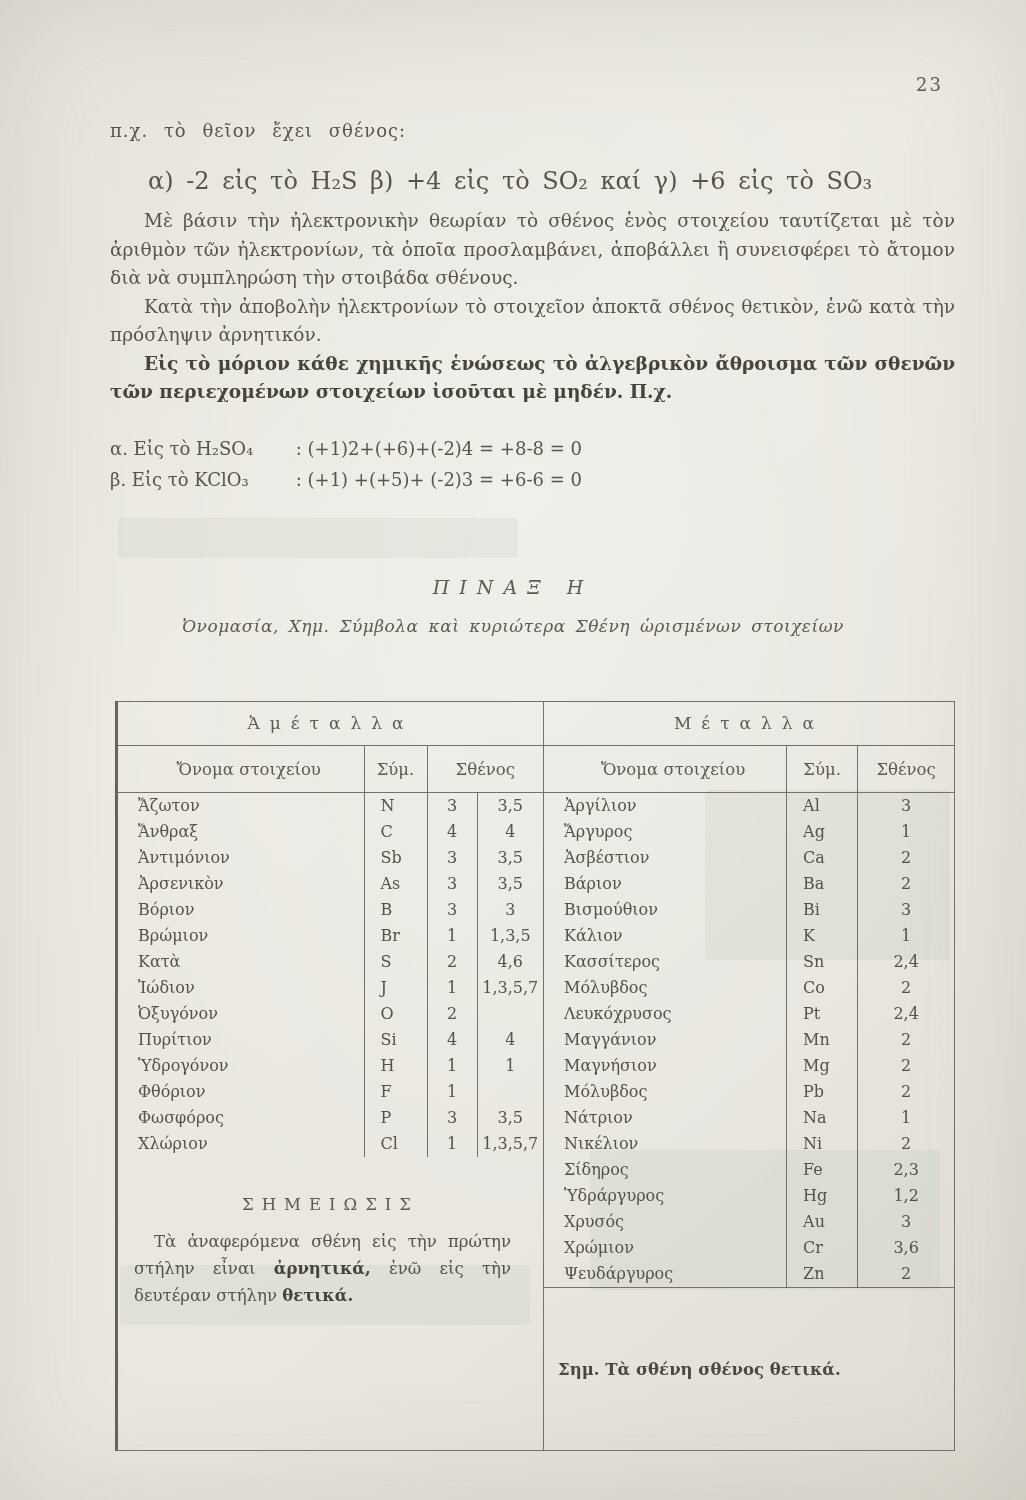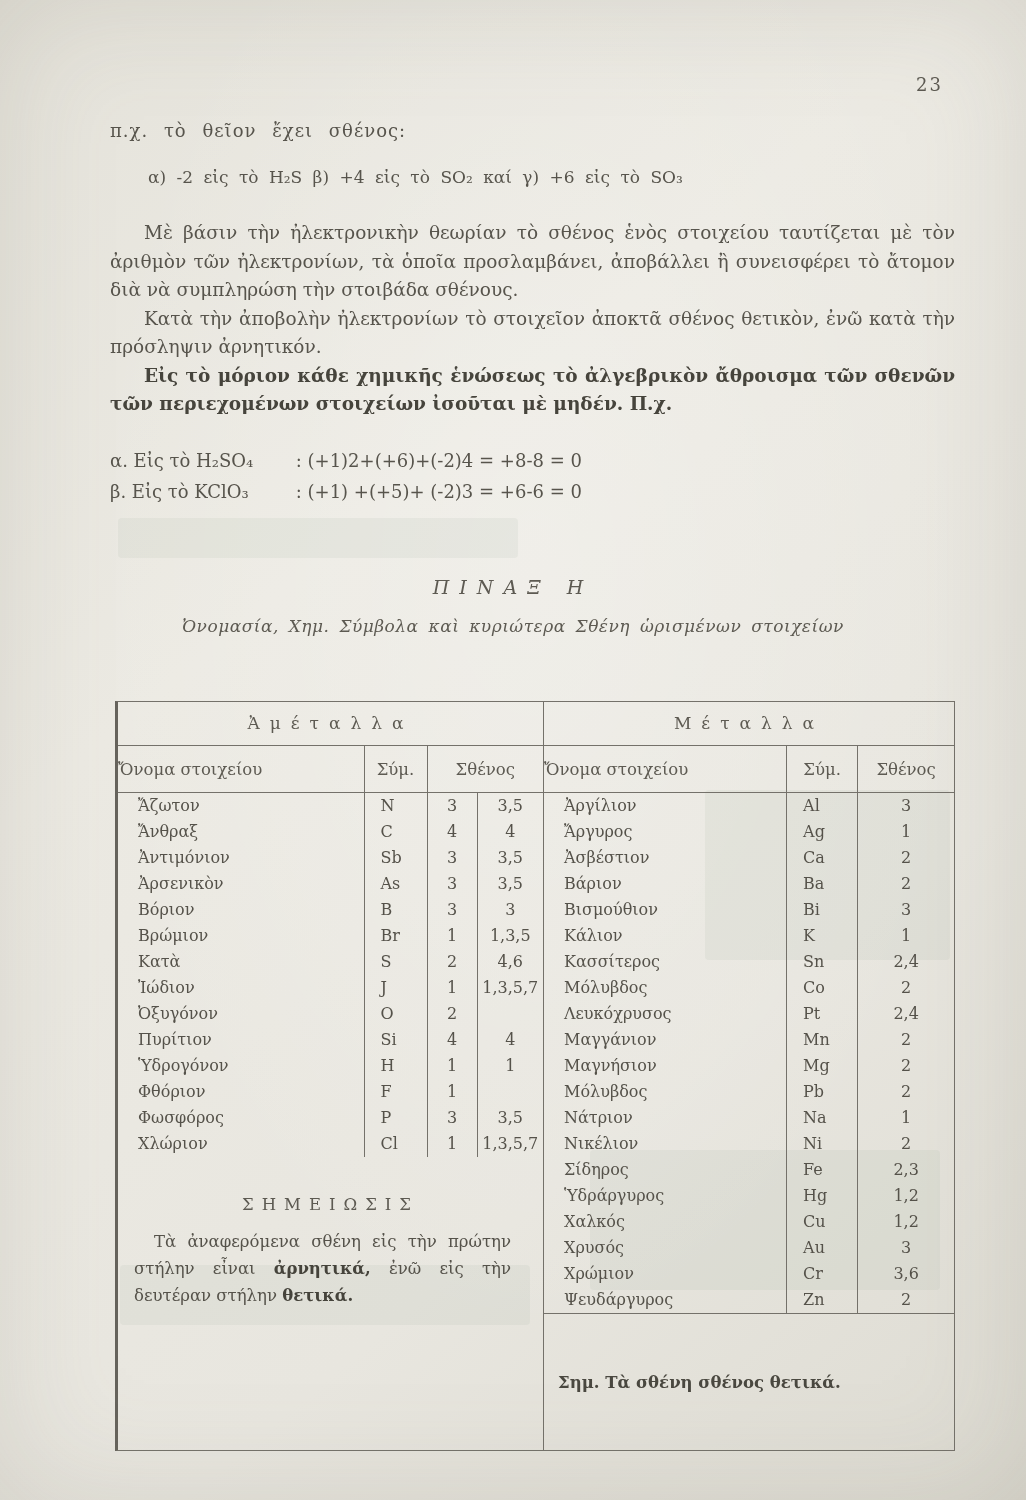--- a/index.html
+++ b/index.html
@@ -49,25 +49,25 @@
     width: 845px;
   }
   .line-intro {
     margin: 0;
     font-size: 18px;
     word-spacing: 9px;
     letter-spacing: 1px;
   }
   .line-examples {
     margin: 26px 0 0 38px;
-    font-size: 17px;
+    font-size: 24px;
     word-spacing: 5px;
   }
   .paras {
-    margin-top: 32px;
+    margin-top: 12px;
     font-size: 18.5px;
     line-height: 28.5px;
     text-align: justify;
   }
   .paras p {
     margin: 0;
     text-indent: 34px;
   }
   .paras p.bold {
     font-weight: bold;
@@ -147,22 +147,22 @@
   table.elements thead th {
     height: 46px;
     border-bottom: 1px solid #74716a;
     font-weight: normal;
     font-size: 16.5px;
     vertical-align: middle;
     color: #5d5a52;
     padding: 0;
   }
   table.elements th.h-name {
-    text-align: left;
-    padding-left: 0;
+    text-align: center;
+    padding-left: 16px;
   }
   table.elements th.h-sym, table.elements th.h-val {
     text-align: center;
     border-left: 1px solid #74716a;
   }
   table.elements td {
     height: 26px;
     line-height: 26px;
     padding: 0;
     font-size: 16px;
@@ -448,25 +448,20 @@
               <td class="c-name">Σίδηρος</td>
               <td class="c-sym">Fe</td>
               <td class="c-val">2,3</td>
             </tr>
             <tr>
               <td class="c-name">Ὑδράργυρος</td>
               <td class="c-sym">Hg</td>
               <td class="c-val">1,2</td>
             </tr>
             <tr>
-              <td class="c-name">Χαλκός</td>
-              <td class="c-sym">Cu</td>
-              <td class="c-val">1,2</td>
-            </tr>
-            <tr>
               <td class="c-name">Χρυσός</td>
               <td class="c-sym">Au</td>
               <td class="c-val">3</td>
             </tr>
             <tr>
               <td class="c-name">Χρώμιον</td>
               <td class="c-sym">Cr</td>
               <td class="c-val">3,6</td>
             </tr>
             <tr>

